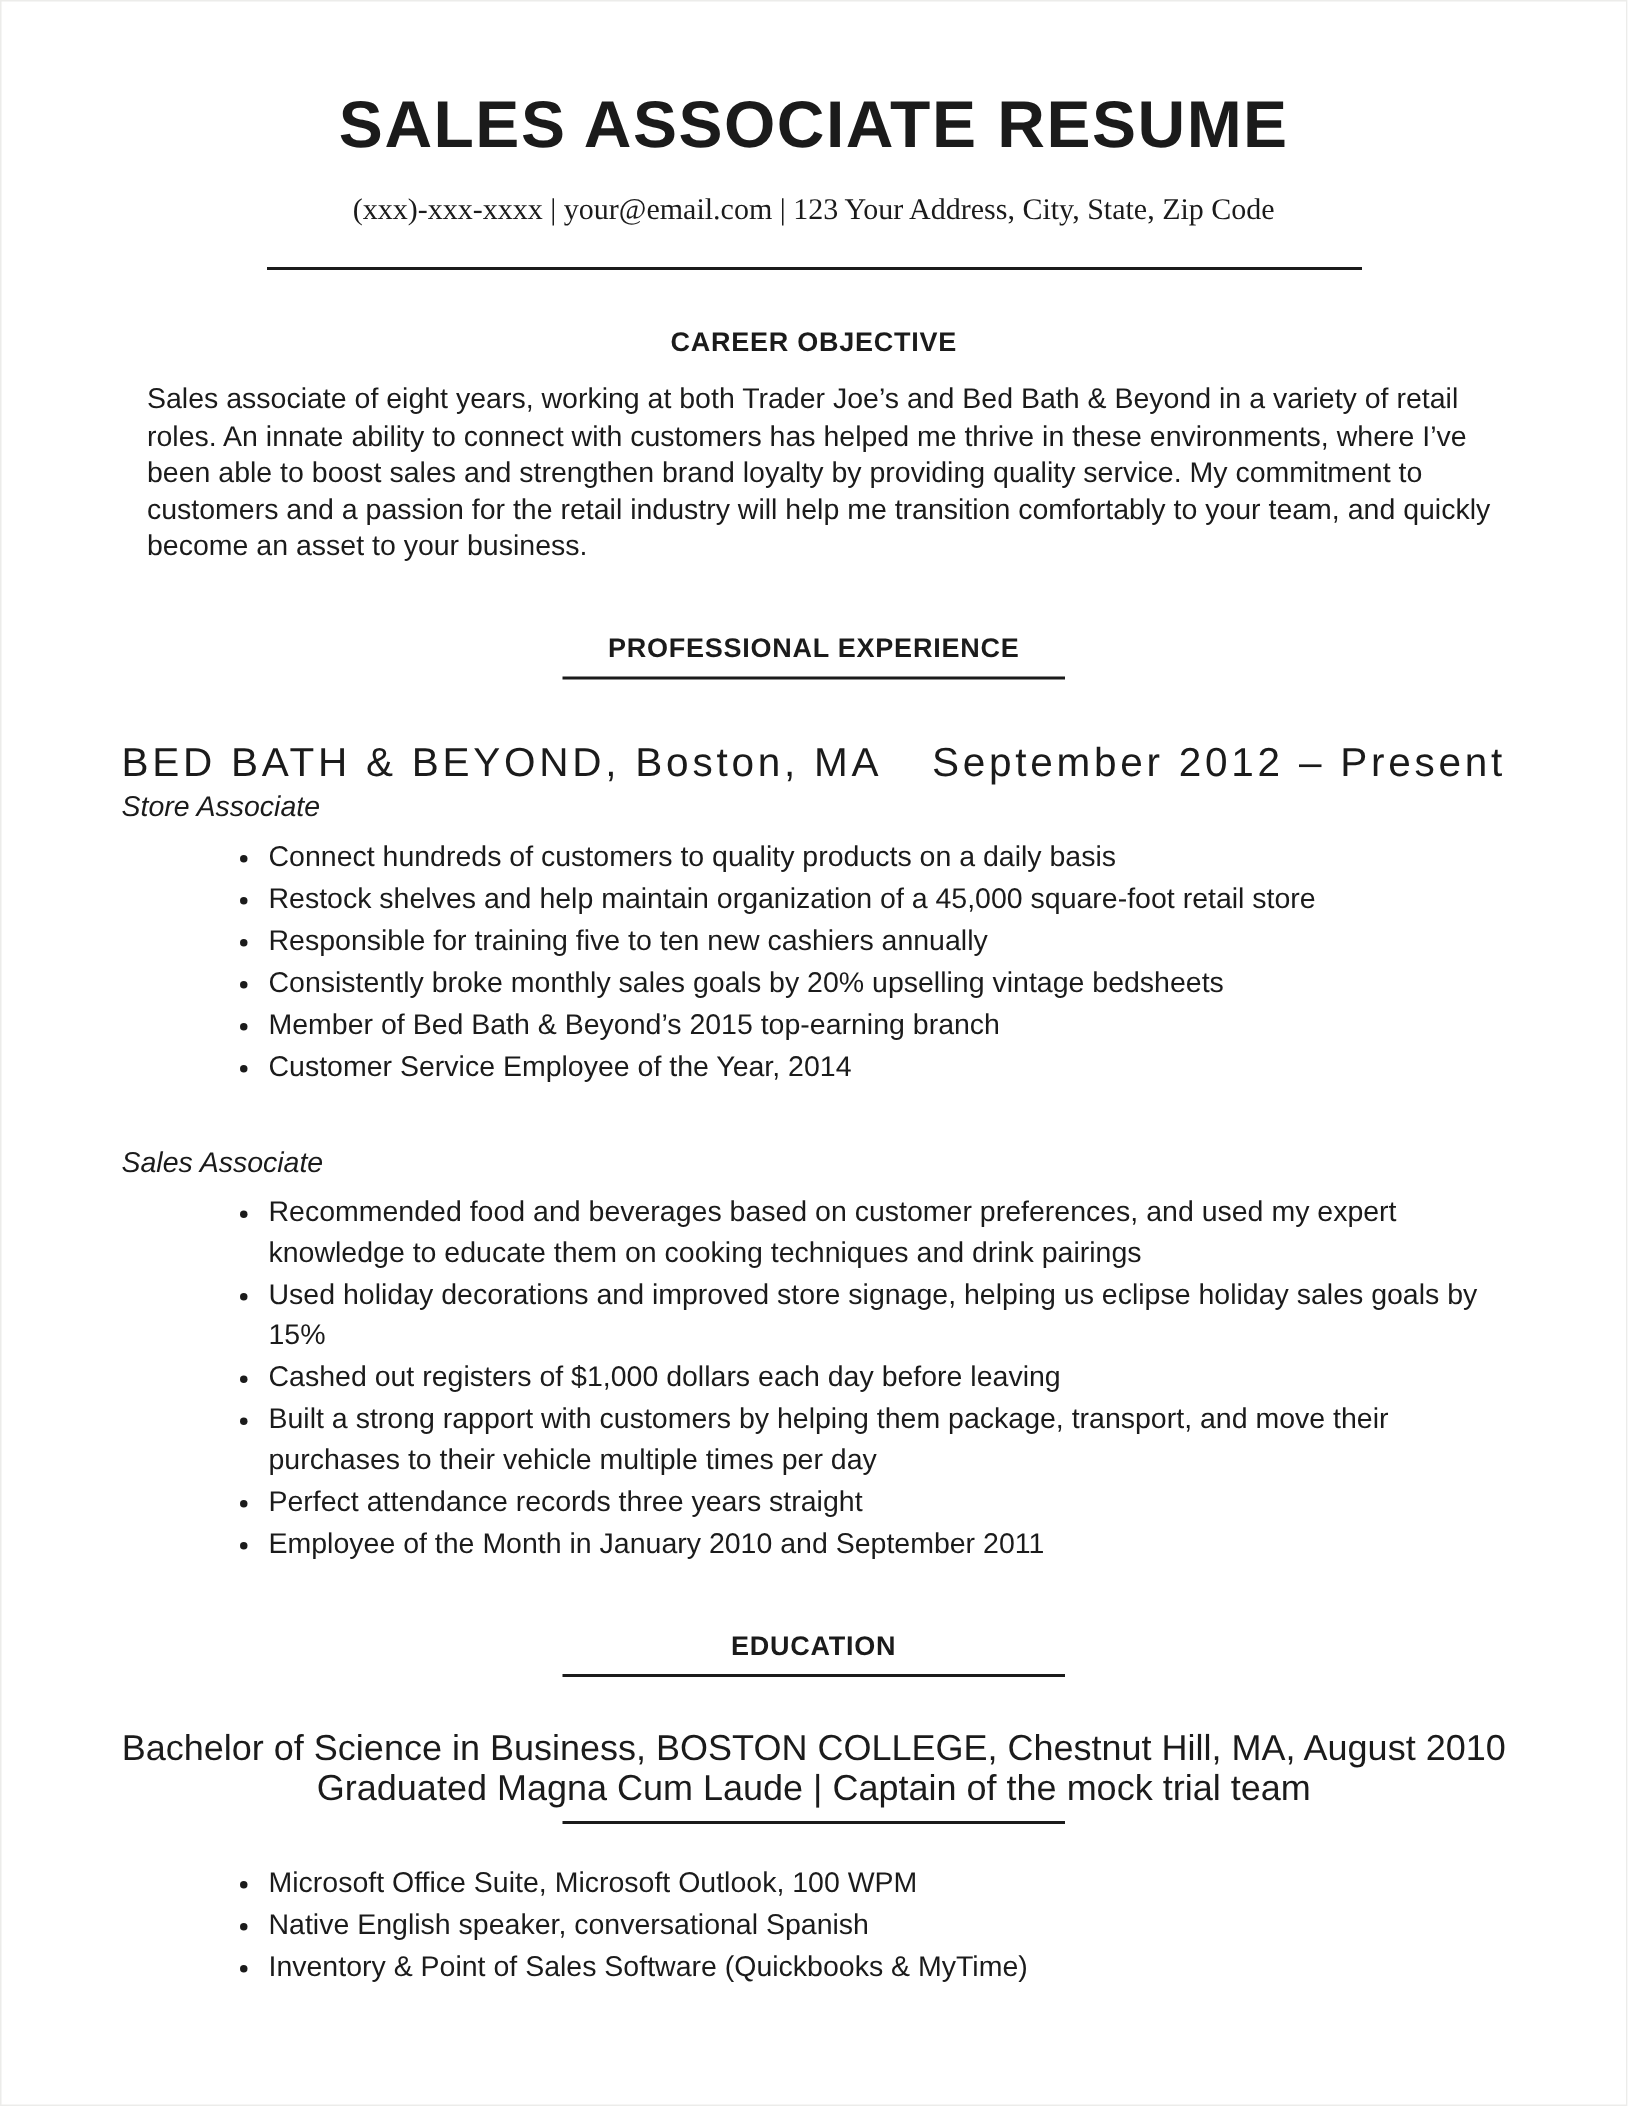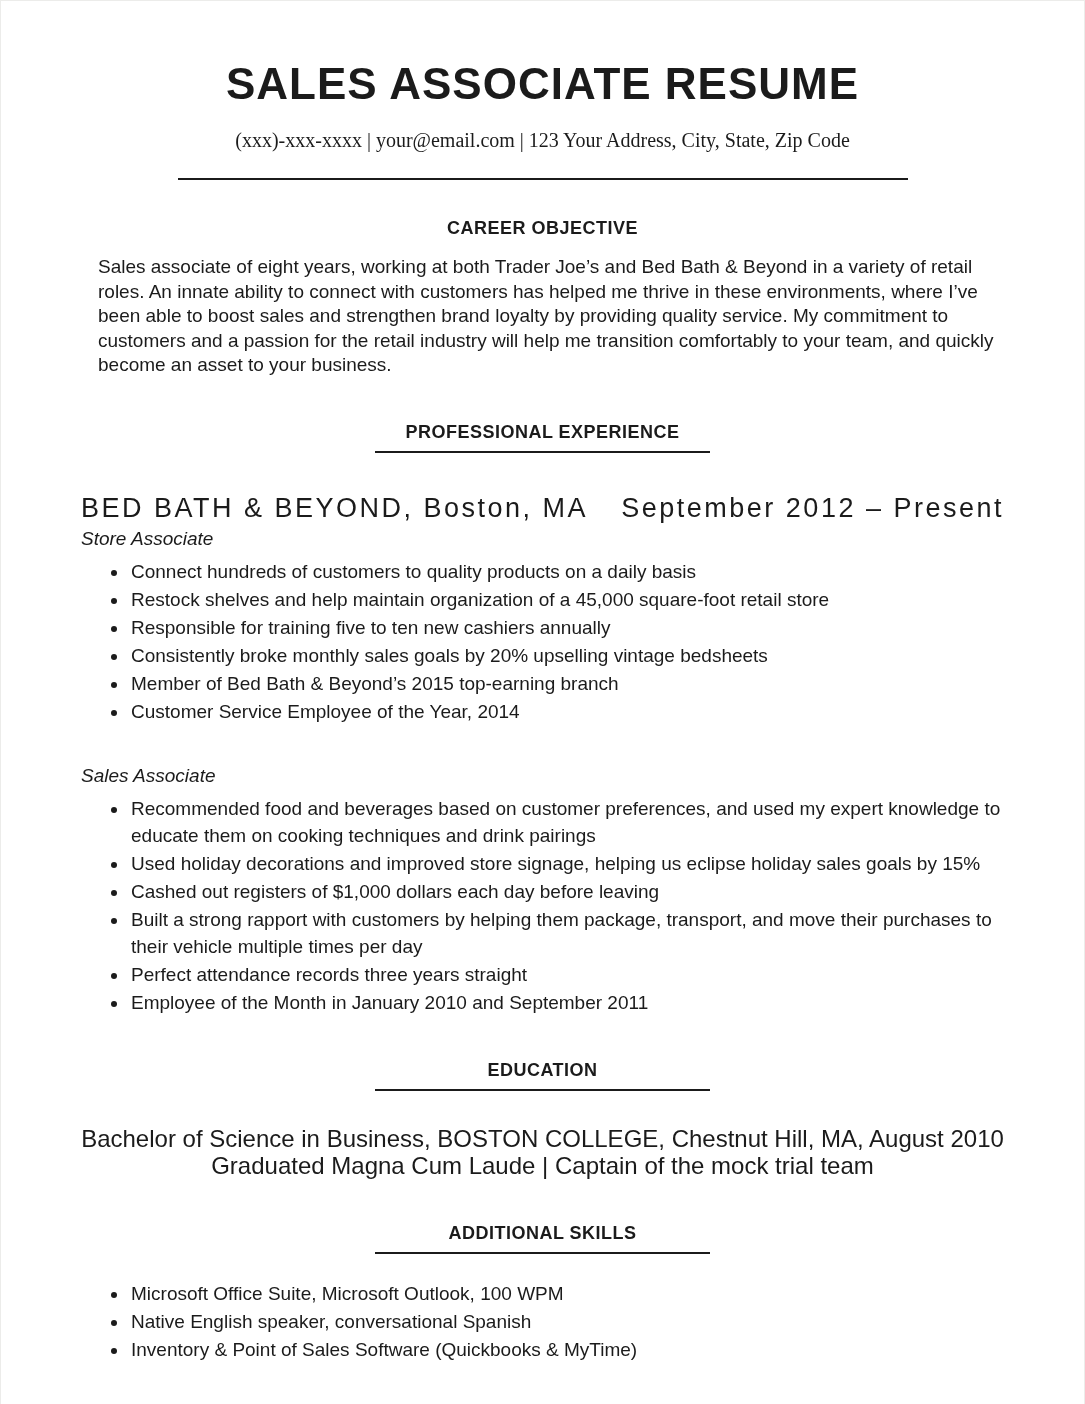--- a/index.html
+++ b/index.html
@@ -73,20 +73,21 @@
   }
   ul.bullets {
     margin: 8px 0 0 0;
     padding-left: 48px;
     font-size: 19px;
     line-height: 27px;
   }
   ul.bullets li {
     padding-left: 2px;
     margin-bottom: 1px;
+    margin-left: 48px;
   }
   .edu-line {
     text-align: center;
     font-size: 24px;
     line-height: 27px;
     margin: 0;
   }
   .edu-block {
     margin-top: 34px;
   }
@@ -141,21 +142,20 @@
   </section>
 
   <h2 class="section-heading">EDUCATION</h2>
   <div class="rule rule-section"></div>
 
   <div class="edu-block">
     <p class="edu-line">Bachelor of Science in Business, BOSTON COLLEGE, Chestnut Hill, MA, August 2010</p>
     <p class="edu-line">Graduated Magna Cum Laude | Captain of the mock trial team</p>
   </div>
 
-  <h2 class="section-heading">ADDITIONAL SKILLS</h2>
   <div class="rule rule-section"></div>
 
   <ul class="bullets skills-list">
     <li>Microsoft Office Suite, Microsoft Outlook, 100 WPM</li>
     <li>Native English speaker, conversational Spanish</li>
     <li>Inventory &amp; Point of Sales Software (Quickbooks &amp; MyTime)</li>
   </ul>
 
 </div>
 

